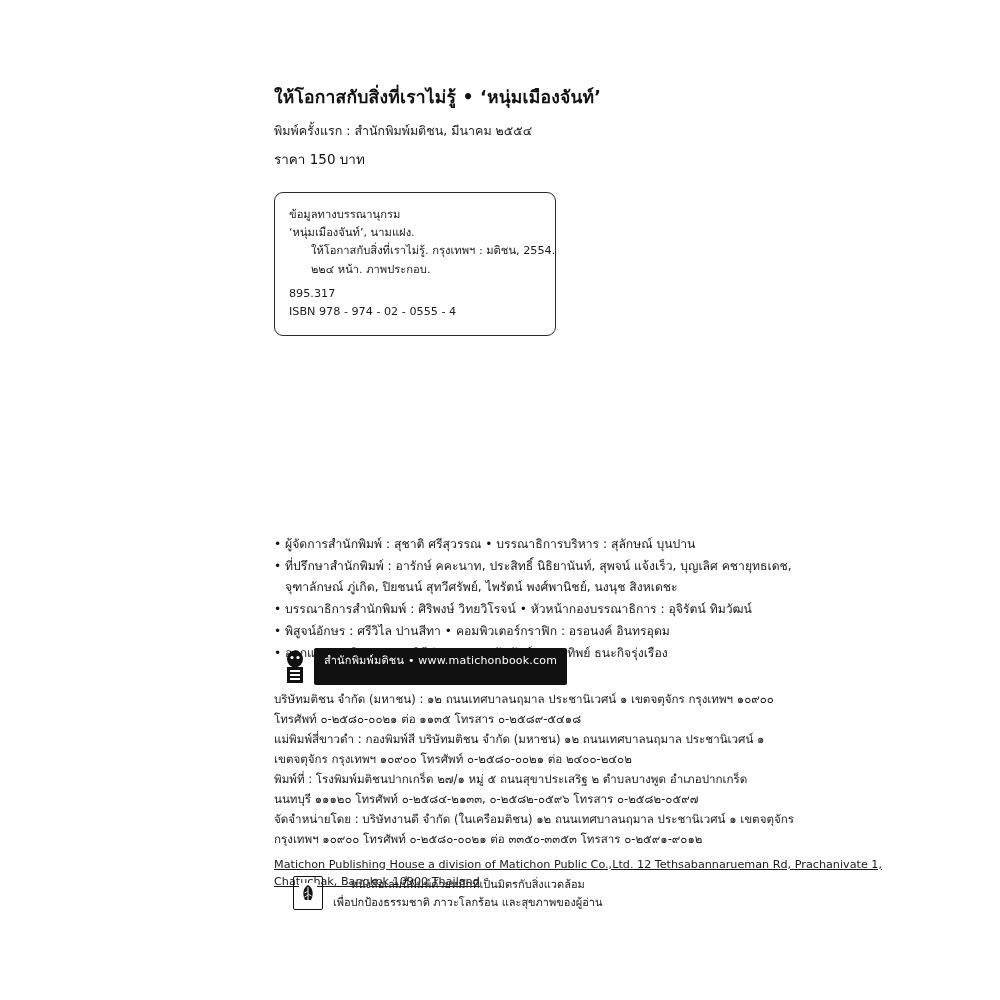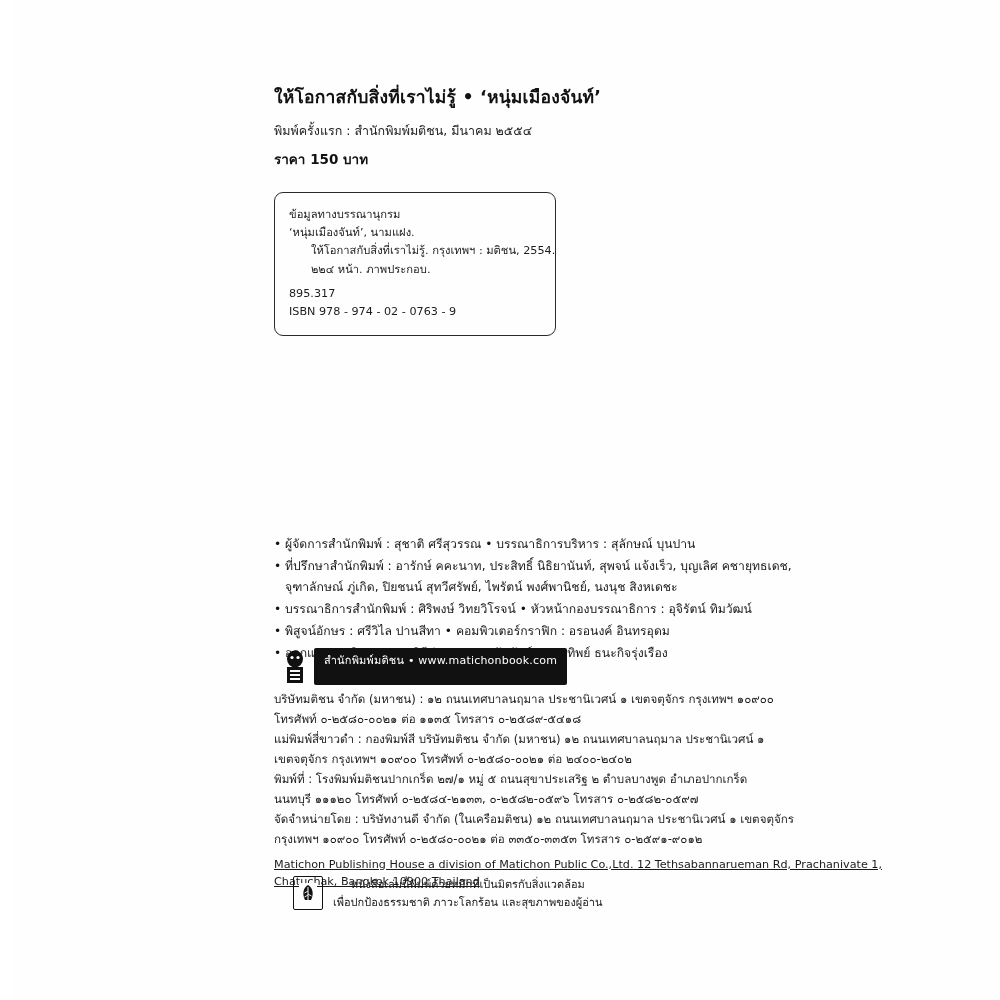--- a/index.html
+++ b/index.html
@@ -39,21 +39,21 @@
     line-height: 1.35;
   }
   .imprint {
     font-size: 12.5px;
     color: #222;
     margin: 0 0 9px 0;
     line-height: 1.4;
   }
   .price {
     font-size: 13.5px;
-    font-weight: bold;
+    font-weight: normal;
     color: #111;
     margin: 0 0 22px 0;
   }
 
   
   .cip-box {
     width: 282px;
     border: 1px solid #2a2a2a;
     border-radius: 9px;
     padding: 13px 14px 14px 14px;
@@ -161,21 +161,21 @@
     <div class="title">ให้โอกาสกับสิ่งที่เราไม่รู้ • ‘หนุ่มเมืองจันท์’</div>
     <div class="imprint">พิมพ์ครั้งแรก : สำนักพิมพ์มติชน, มีนาคม ๒๕๕๔</div>
     <div class="price">ราคา  150  บาท</div>
 
     <div class="cip-box">
       <div class="cip-line">ข้อมูลทางบรรณานุกรม</div>
       <div class="cip-line">‘หนุ่มเมืองจันท์’, นามแฝง.</div>
       <div class="cip-line indent1">ให้โอกาสกับสิ่งที่เราไม่รู้. กรุงเทพฯ : มติชน, 2554.</div>
       <div class="cip-line indent1">๒๒๔ หน้า. ภาพประกอบ.</div>
       <div class="cip-line gap">895.317</div>
-      <div class="cip-line">ISBN 978 - 974 - 02 - 0763 - 9</div>
+      <div class="cip-line">ISBN 978 - 974 - 02 - 0555 - 4</div>
     </div>
   </div>
 
   <div class="credits">
     <div class="credit-row">• ผู้จัดการสำนักพิมพ์ : สุชาติ ศรีสุวรรณ • บรรณาธิการบริหาร : สุลักษณ์ บุนปาน</div>
     <div class="credit-row">• ที่ปรึกษาสำนักพิมพ์ : อารักษ์ คคะนาท, ประสิทธิ์ นิธิยานันท์, สุพจน์ แจ้งเร็ว, บุญเลิศ คชายุทธเดช,</div>
     <div class="credit-row" style="text-indent:0; padding-left:11px;">จุฑาลักษณ์ ภู่เกิด, ปิยชนน์ สุทวีศรัพย์, ไพรัตน์ พงศ์พานิชย์, นงนุช สิงหเดชะ</div>
     <div class="credit-row">• บรรณาธิการสำนักพิมพ์ : ศิริพงษ์ วิทยวิโรจน์ • หัวหน้ากองบรรณาธิการ : อุจิรัตน์ ทิมวัฒน์</div>
     <div class="credit-row">• พิสูจน์อักษร : ศรีวิไล ปานสีทา • คอมพิวเตอร์กราฟิก : อรอนงค์ อินทรอุดม</div>
     <div class="credit-row">• ออกแบบปก-ศิลปกรรม : วิธีท่า • ประชาสัมพันธ์ : กมลทิพย์ ธนะกิจรุ่งเรือง</div>

